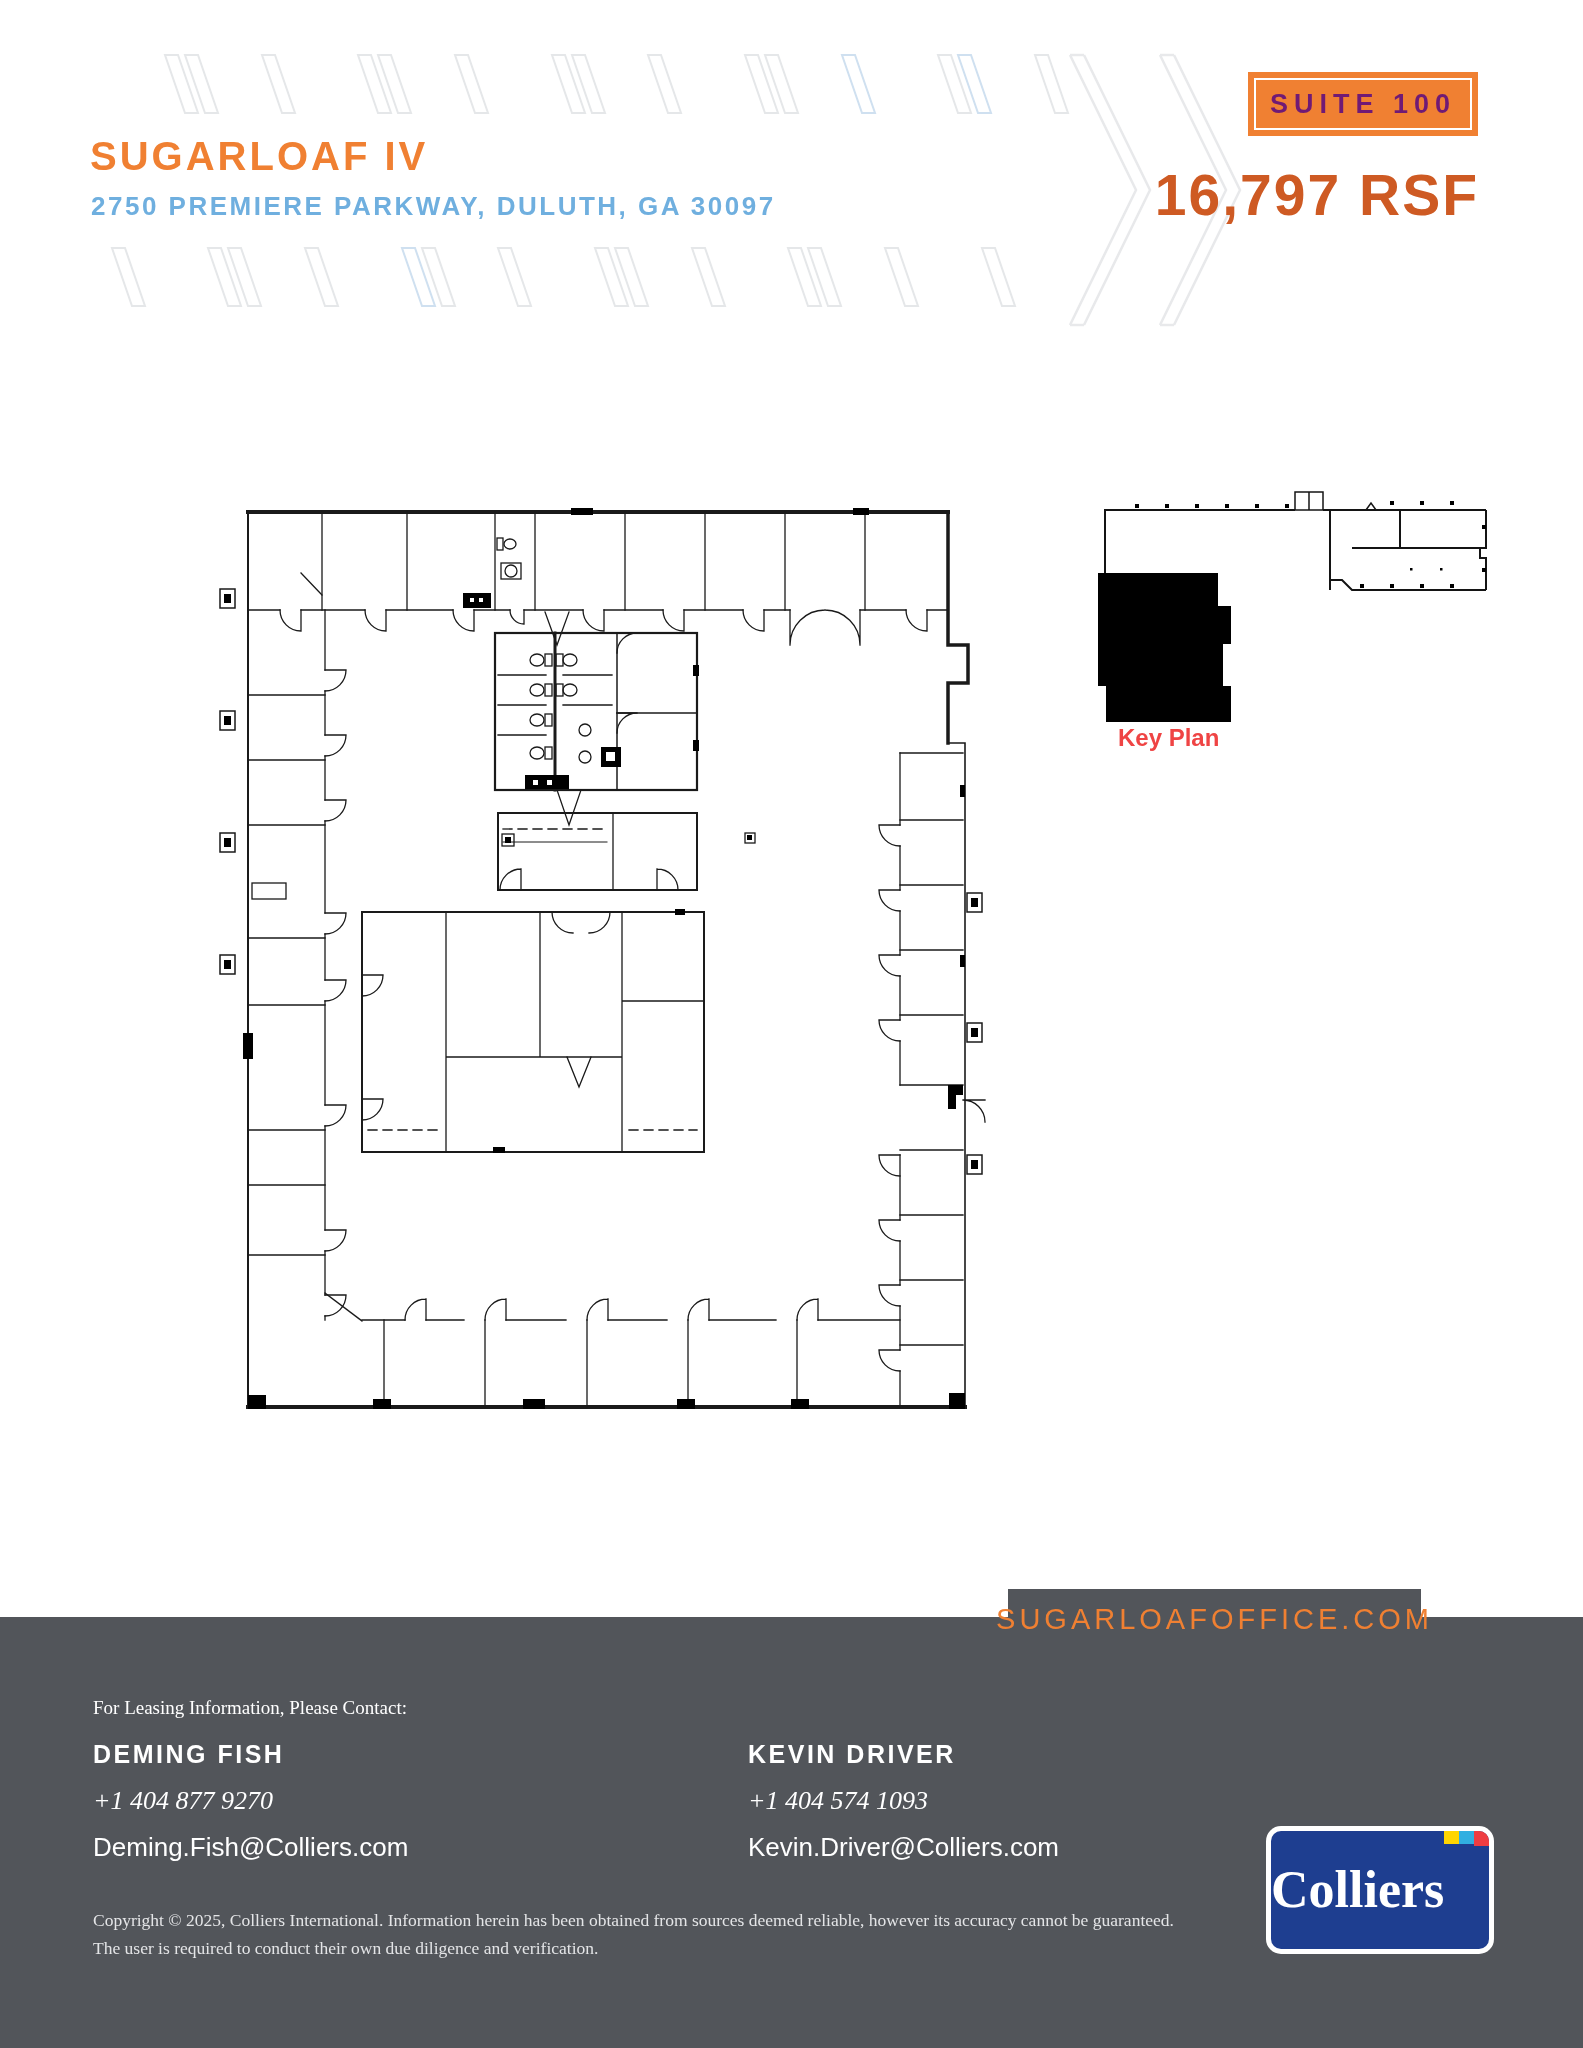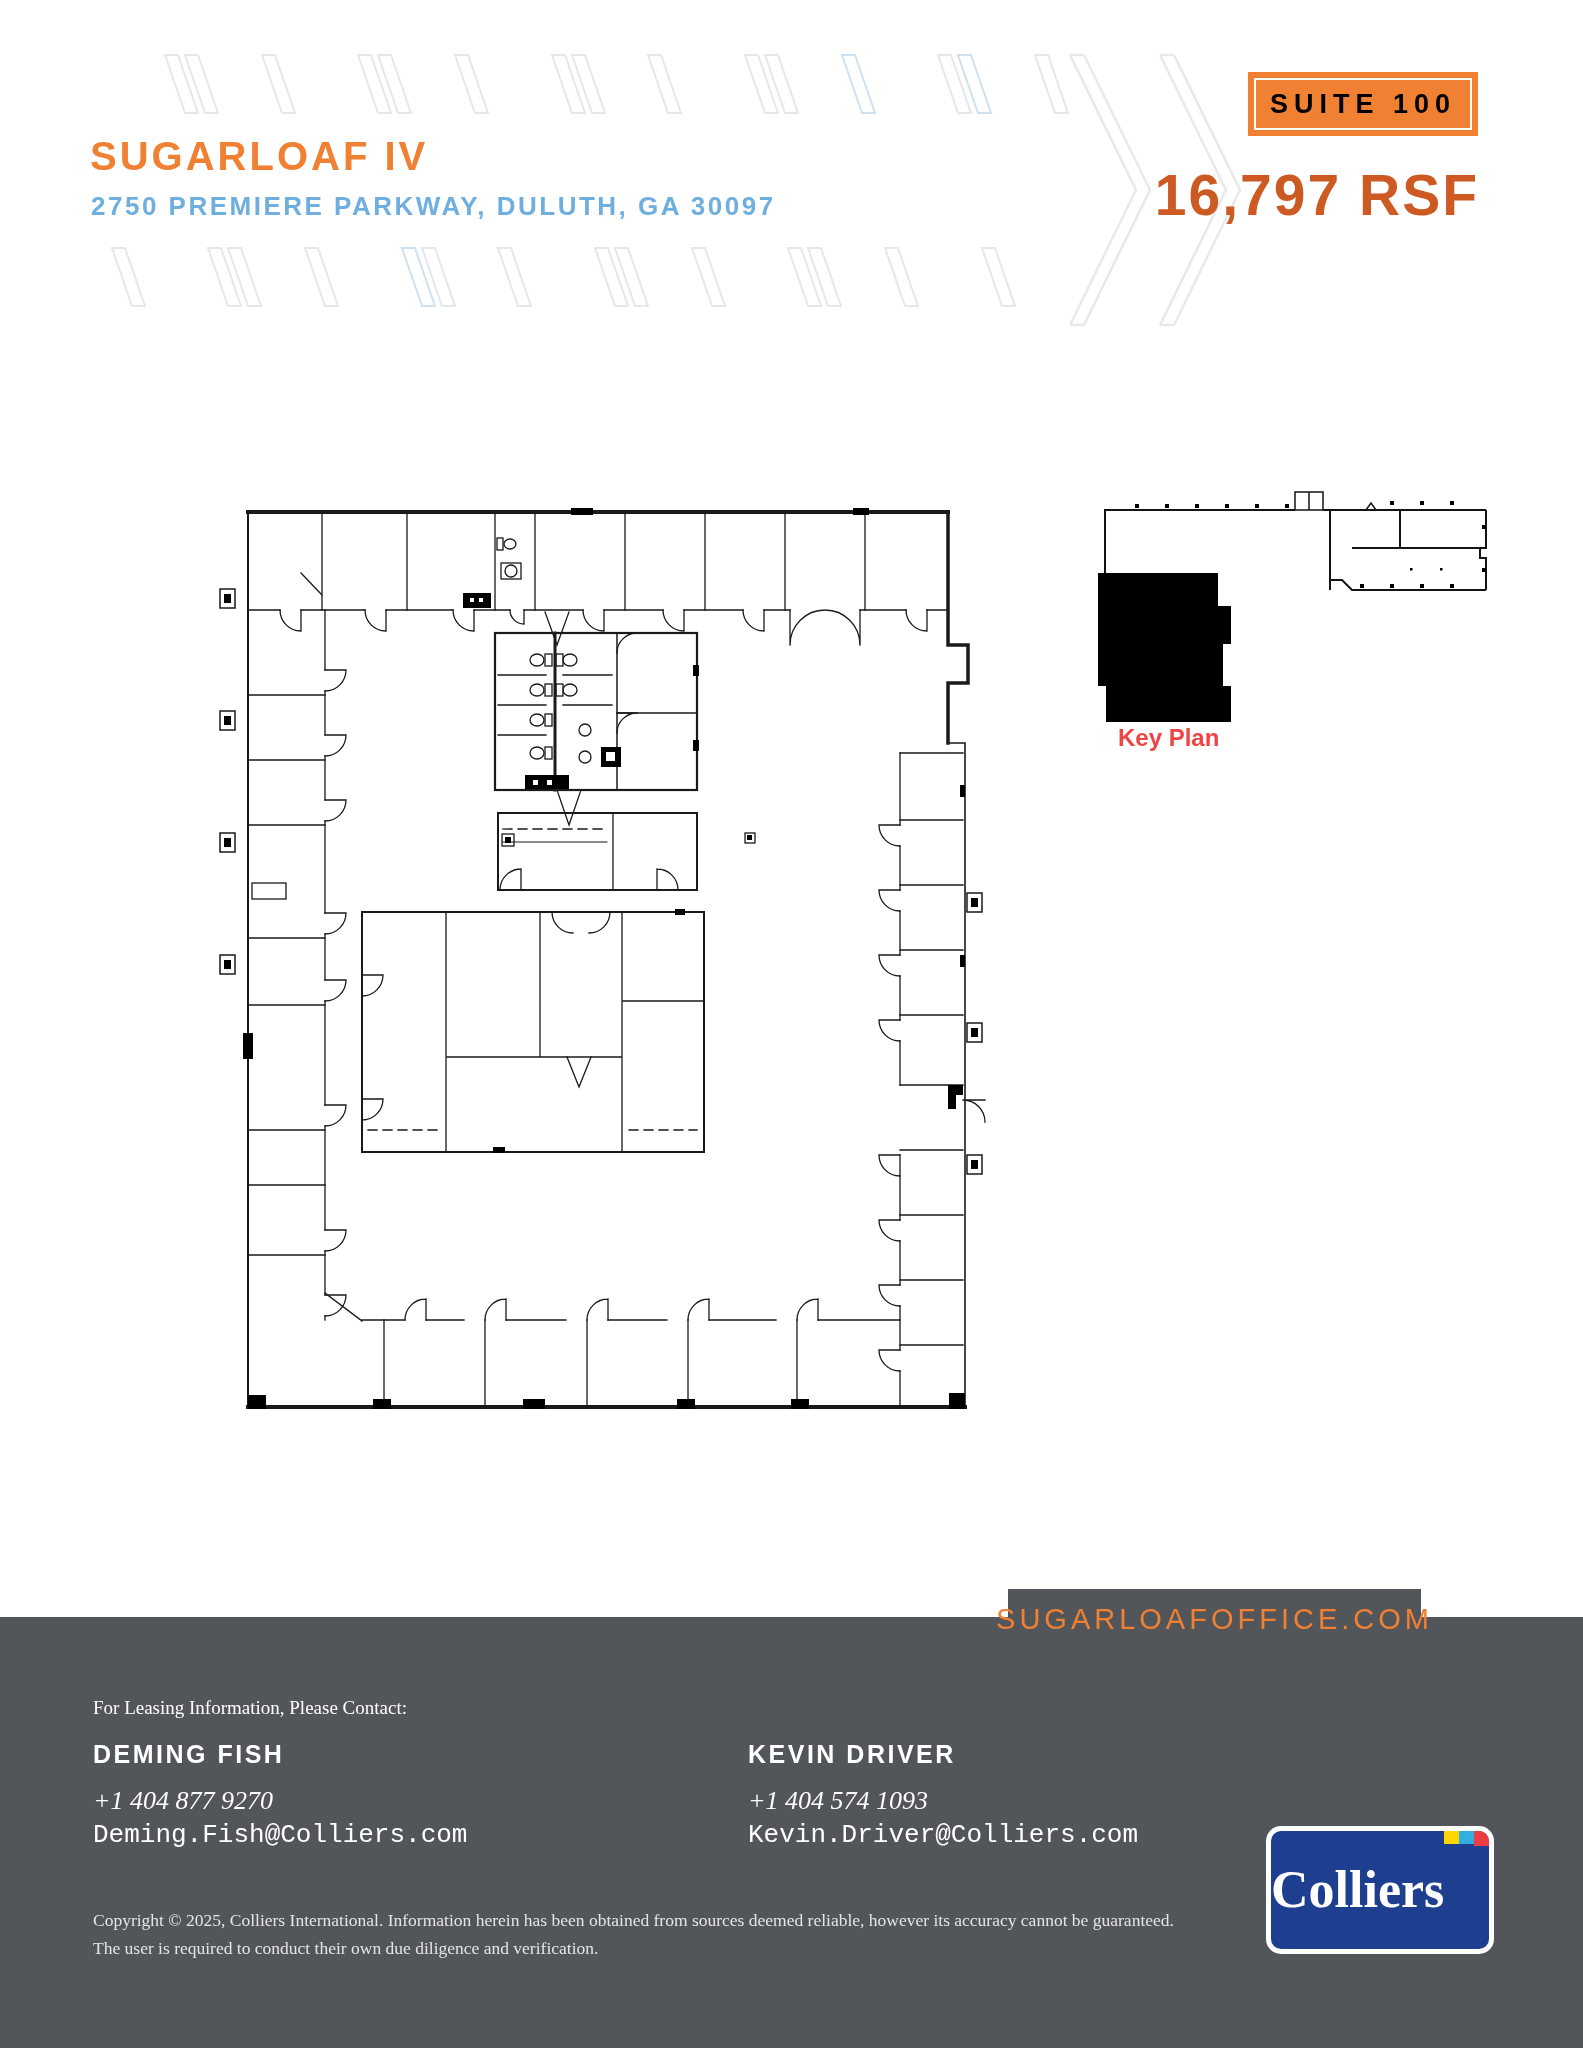--- a/index.html
+++ b/index.html
@@ -17,21 +17,21 @@
   .address{
     position:absolute;left:91px;top:191px;font-size:26px;font-weight:700;
     letter-spacing:2.5px;color:#6FAFDF;white-space:nowrap;
   }
   .suite-badge{
     position:absolute;left:1248px;top:72px;width:230px;height:64px;background:#F08032;
   }
   .suite-badge .inner{
     position:absolute;inset:6px;border:2.5px solid #ffffff;
     display:flex;align-items:center;justify-content:center;
-    color:#000000;font-size:27px;font-weight:700;letter-spacing:6px;white-space:nowrap;
+    color:#701a75;font-size:27px;font-weight:700;letter-spacing:6px;white-space:nowrap;
   }
   .rsf{
     position:absolute;top:162px;right:104px;font-size:57px;font-weight:800;
     letter-spacing:2px;color:#CE5A23;white-space:nowrap;
   }
   
   #floor-plan{position:absolute;left:205px;top:485px;}
   #key-plan{position:absolute;left:1090px;top:480px;}
   .key-plan-label{
     position:absolute;left:1118px;top:724px;font-size:24px;font-weight:800;
@@ -50,21 +50,21 @@
   }
   .contact-intro{
     position:absolute;left:93px;top:1697px;color:#ffffff;
     font-family:"Liberation Serif",serif;font-size:19px;
   }
   .agent{position:absolute;top:1740px;color:#ffffff;}
   .agent.col1{left:93px;}
   .agent.col2{left:748px;}
   .agent .name{font-size:25px;font-weight:800;letter-spacing:2.5px;}
   .agent .phone{font-family:"Liberation Serif",serif;font-size:26px;margin-top:17px;font-style:italic;}
-  .agent .email{font-family:Liberation Mono, monospace;font-size:26px;margin-top:4px;}
+  .agent .email{font-family:Liberation Sans, sans-serif;font-size:26px;margin-top:16px;}
   .copyright{
     position:absolute;left:93px;top:1906px;width:1120px;color:#E4E5E7;
     font-family:"Liberation Serif",serif;font-size:17.5px;line-height:1.6;
   }
   .colliers-logo{
     position:absolute;left:1266px;top:1826px;width:228px;height:128px;
     background:#ffffff;border-radius:15px;padding:5px;
   }
   .colliers-logo .body{
     width:100%;height:100%;border-radius:10px;overflow:hidden;

